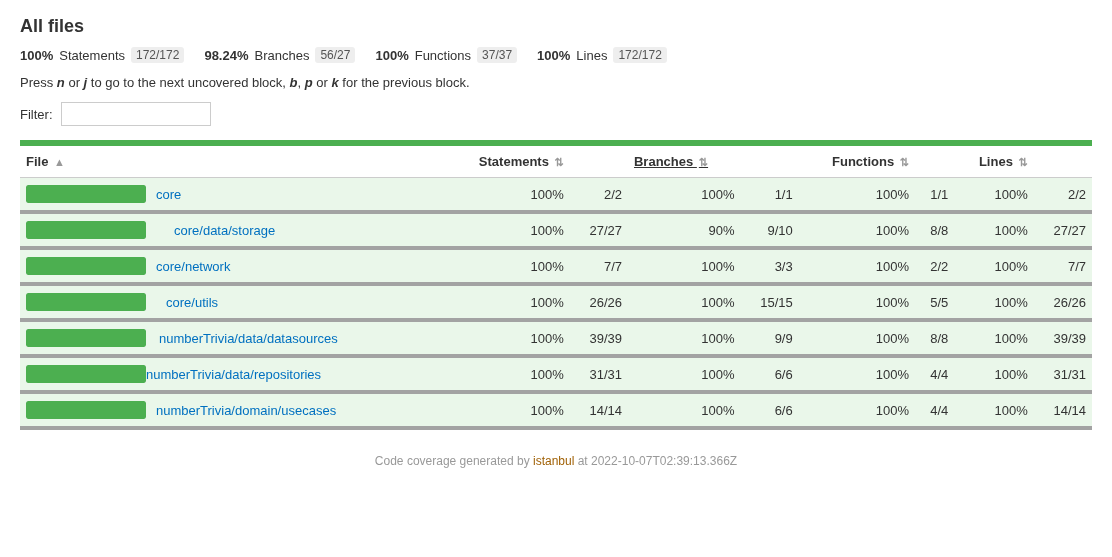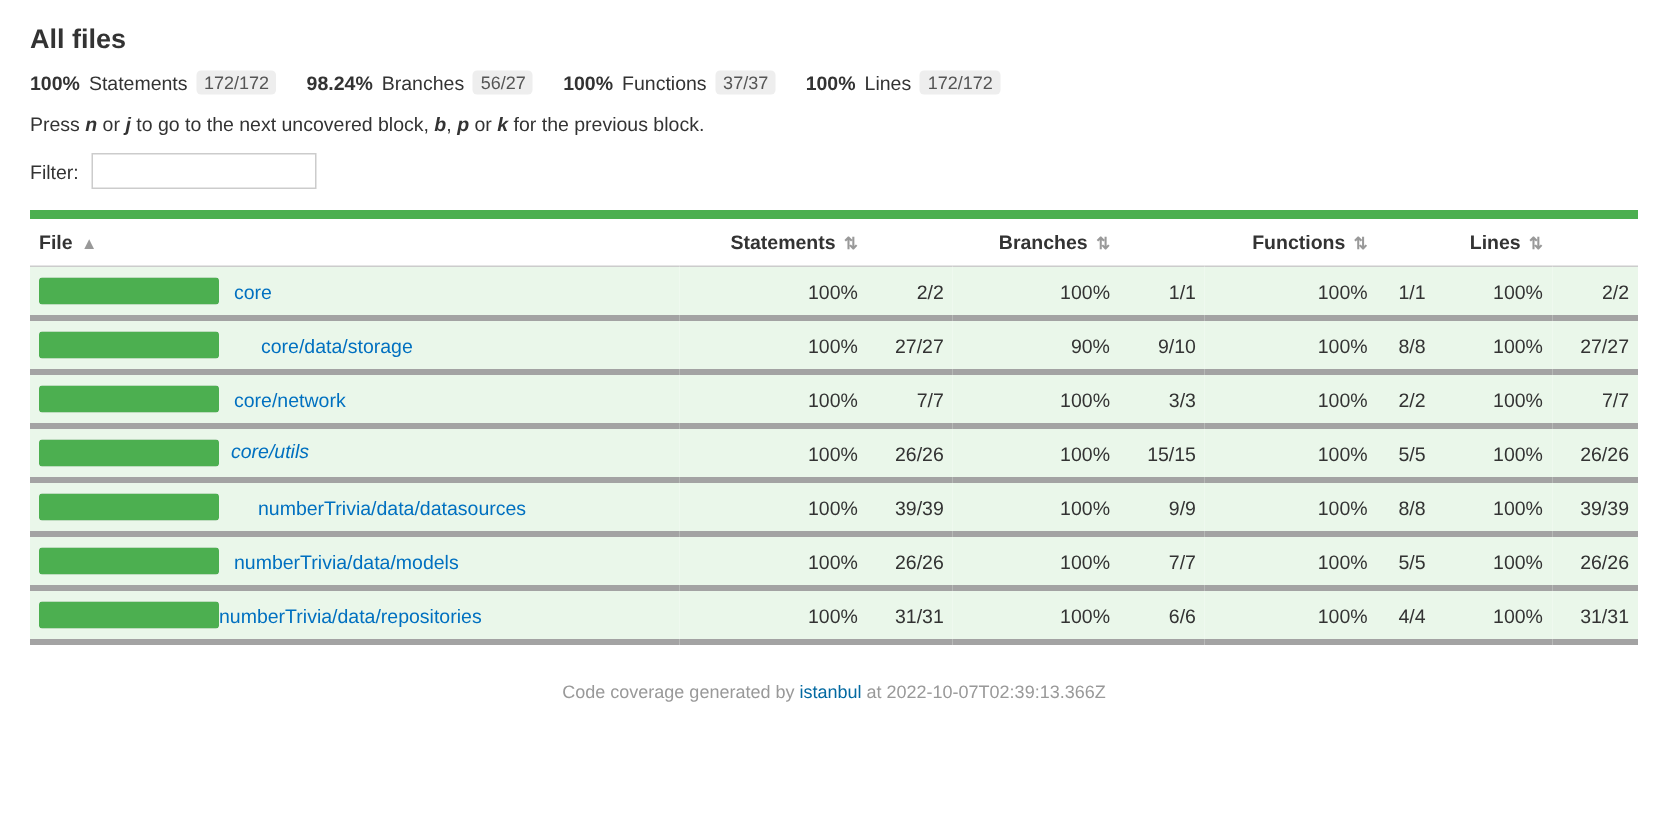--- a/index.html
+++ b/index.html
@@ -114,21 +114,21 @@
       background: #4caf50;
       border-radius: 2px;
     }
     .footer-text {
       text-align: center;
       margin-top: 24px;
       font-size: 12px;
       color: #999;
     }
     .footer-link {
-      color: #0369a1;
+      color: #a16207;
       text-decoration: none;
     }
   </style>
 </head>
 <body>
 
 <h1>All files</h1>
 
 <div class="summary-bar">
   <div class="summary-item">
@@ -163,21 +163,21 @@
 </div>
 
 <div class="coverage-bar-divider"></div>
 
 <table>
   <thead>
     <tr>
       <th>File <span class="sort-icon">▲</span></th>
       <th style="text-align:right;">Statements <span class="sort-icon">⇅</span></th>
       <th style="text-align:right;"></th>
-      <th style="text-align:right;">Branches <span class="sort-icon">⇅</span></th>
+      <th style="text-decoration:underline;">Branches <span class="sort-icon">⇅</span></th>
       <th style="text-align:right;"></th>
       <th style="text-align:right;">Functions <span class="sort-icon">⇅</span></th>
       <th style="text-align:right;"></th>
       <th style="text-align:right;">Lines <span class="sort-icon">⇅</span></th>
       <th style="text-align:right;"></th>
     </tr>
   </thead>
   <tbody id="table-body">
   <tr>
         <td>
@@ -228,88 +228,88 @@
         <td style="text-align: right;">7/7</td>
         <td style="text-align: right;">100%</td>
         <td style="text-align: right;">3/3</td>
         <td style="text-align: right;">100%</td>
         <td style="text-align: right;">2/2</td>
         <td style="text-align: right;">100%</td>
         <td style="text-align: right;">7/7</td>
       </tr>
       <tr>
         <td>
-          <div style="display: flex; gap: 8px; font-style: italic;">
+          <div style="display: flex; align-items: center; gap: 20px;">
             <div class="progress-bar-outer">
               <div class="progress-bar-inner" style="width: 100%;"></div>
             </div>
             <a class="file-link" href="#">core/utils</a>
           </div>
         </td>
         <td class="right" style="text-align: right;">100%</td>
         <td style="text-align: right;">26/26</td>
         <td style="text-align: right;">100%</td>
         <td style="text-align: right;">15/15</td>
         <td style="text-align: right;">100%</td>
         <td style="text-align: right;">5/5</td>
         <td style="text-align: right;">100%</td>
         <td style="text-align: right;">26/26</td>
       </tr>
       <tr>
         <td>
-          <div style="display: flex; align-items: center; gap: 26px; text-align: center;">
+          <div style="display: flex; align-items: center; gap: 13px; text-align: center;">
             <div class="progress-bar-outer">
               <div class="progress-bar-inner" style="width: 100%;"></div>
             </div>
             <a class="file-link" href="#">numberTrivia/data/datasources</a>
           </div>
         </td>
         <td class="right" style="text-align: right;">100%</td>
         <td style="text-align: right;">39/39</td>
         <td style="text-align: right;">100%</td>
         <td style="text-align: right;">9/9</td>
         <td style="text-align: right;">100%</td>
         <td style="text-align: right;">8/8</td>
         <td style="text-align: right;">100%</td>
         <td style="text-align: right;">39/39</td>
       </tr>
       <tr>
         <td>
+          <div style="display: flex; align-items: center; gap: 0;">
+            <div class="progress-bar-outer">
+              <div class="progress-bar-inner" style="width: 100%;"></div>
+            </div>
+            <a class="file-link" href="#">numberTrivia/data/repositories</a>
+          </div>
+        </td>
+        <td class="right" style="text-align: right;">100%</td>
+        <td style="text-align: right;">31/31</td>
+        <td style="text-align: right;">100%</td>
+        <td style="text-align: right;">6/6</td>
+        <td style="text-align: right;">100%</td>
+        <td style="text-align: right;">4/4</td>
+        <td style="text-align: right;">100%</td>
+        <td style="text-align: right;">31/31</td>
+      </tr>
+      <tr>
+        <td>
           <div style="display: flex; align-items: center; gap: 10px;">
             <div class="progress-bar-outer">
               <div class="progress-bar-inner" style="width: 100%;"></div>
             </div>
-            <a class="file-link" href="#">numberTrivia/data/models</a>
-          </div>
-        </td>
-        <td class="right" style="text-align: right;">100%</td>
-        <td style="text-align: right;">26/26</td>
-        <td style="text-align: right;">100%</td>
-        <td style="text-align: right;">7/7</td>
-        <td style="text-align: right;">100%</td>
-        <td style="text-align: right;">5/5</td>
-        <td style="text-align: right;">100%</td>
-        <td style="text-align: right;">26/26</td>
-      </tr>
-      <tr>
-        <td>
-          <div style="display: flex; align-items: center; gap: 0;">
-            <div class="progress-bar-outer">
-              <div class="progress-bar-inner" style="width: 100%;"></div>
-            </div>
-            <a class="file-link" href="#">numberTrivia/data/repositories</a>
-          </div>
-        </td>
-        <td class="right" style="text-align: right;">100%</td>
-        <td style="text-align: right;">31/31</td>
+            <a class="file-link" href="#">numberTrivia/domain/usecases</a>
+          </div>
+        </td>
+        <td class="right" style="text-align: right;">100%</td>
+        <td style="text-align: right;">14/14</td>
         <td style="text-align: right;">100%</td>
         <td style="text-align: right;">6/6</td>
         <td style="text-align: right;">100%</td>
         <td style="text-align: right;">4/4</td>
         <td style="text-align: right;">100%</td>
-        <td style="text-align: right;">31/31</td>
+        <td style="text-align: right;">14/14</td>
       </tr>
     </tbody>
 </table>
 
 <div class="footer-text">
   <span>Code coverage generated by </span><a class="footer-link">istanbul</a><span> at 2022-10-07T02:39:13.366Z</span>
 </div>
 
 </body></html>

